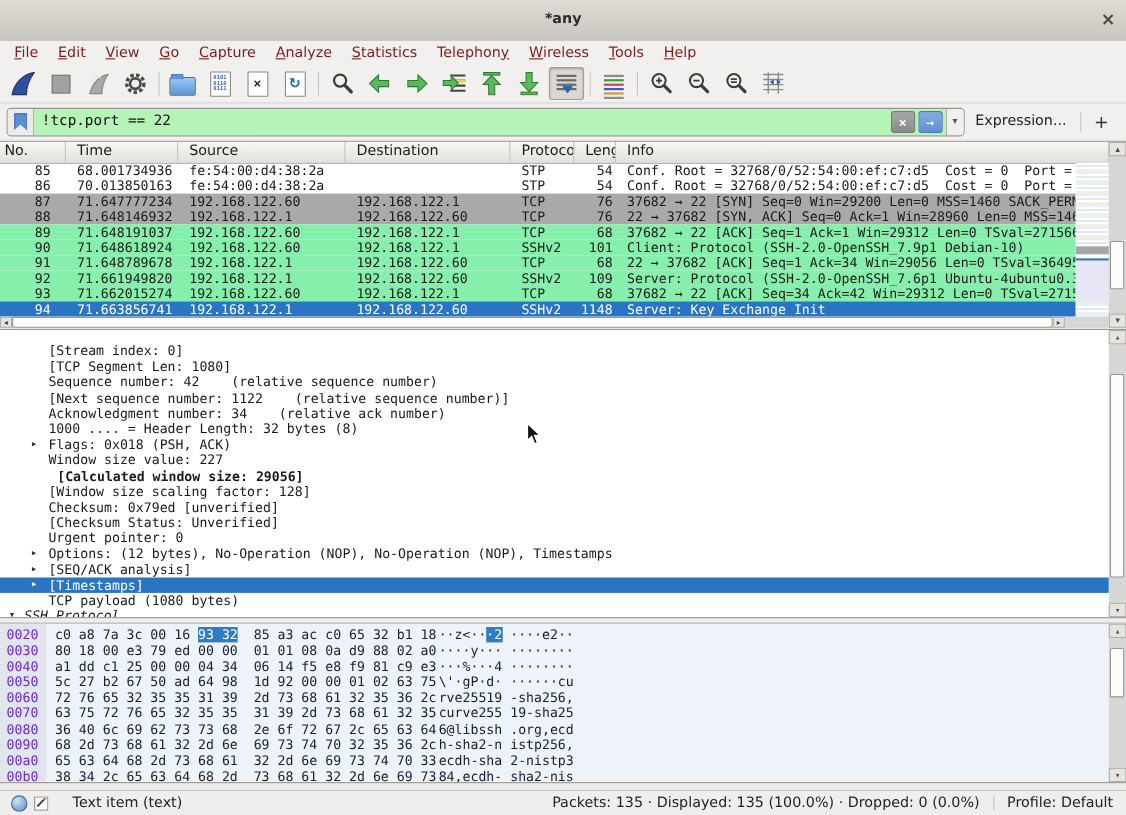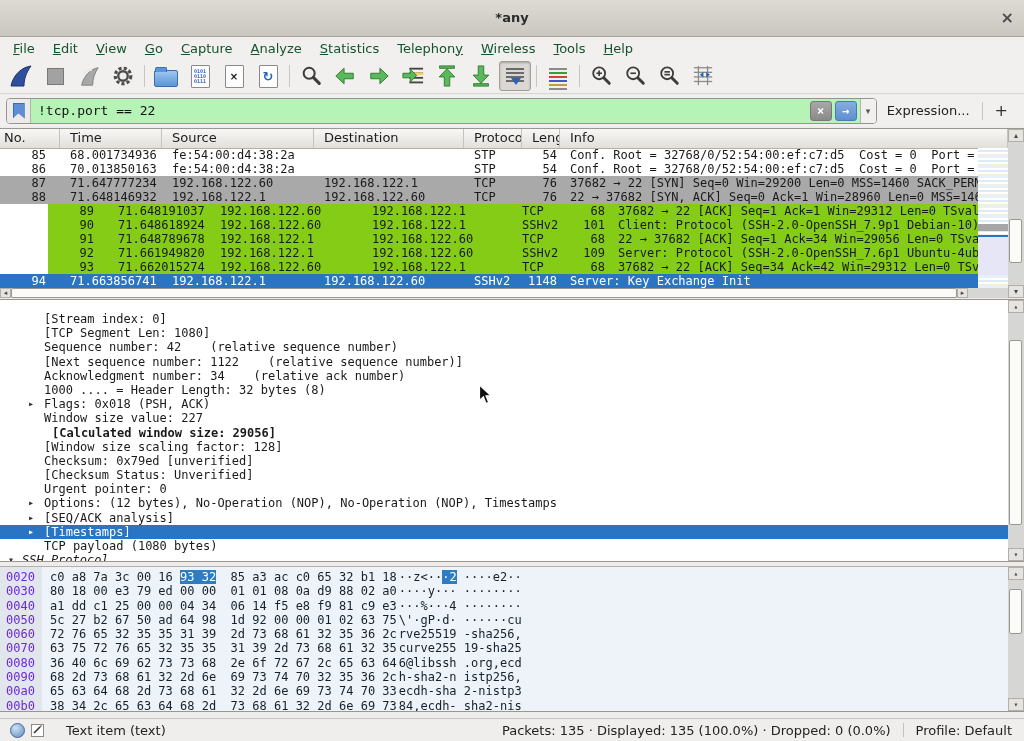--- a/index.html
+++ b/index.html
@@ -6,21 +6,21 @@
   .win{position:relative;width:1024px;height:741px;background:#efedeb;overflow:hidden;
        font-family:"DejaVu Sans","Liberation Sans",sans-serif;font-size:13px;color:#1a1a1a;}
   
   .titlebar{position:absolute;left:0;top:0;width:1024px;height:36px;
     background:linear-gradient(#dedad4,#cac6c0);border-bottom:1px solid #a5a19b;}
   .title{position:absolute;left:0;right:0;top:10px;text-align:center;font-weight:bold;color:#2b2b2b;}
   .closebtn{position:absolute;right:10px;top:8px;font-size:16px;font-weight:bold;color:#4a4a4a;cursor:default;}
   
   .menubar{position:absolute;left:0;top:37px;width:1024px;height:22px;background:#f1f0ee;
     display:flex;align-items:center;padding-left:4px;box-sizing:border-box;}
-  .menu-item{padding:12px 9px;color:#14532d;}
+  .menu-item{padding:12px 9px;color:#7f1d1d;}
   .menu-item u{text-decoration:underline;}
   
   .toolbar{position:absolute;left:0;top:59px;width:1024px;height:35px;background:#f1f0ee;
     border-bottom:1px solid #d8d5d1;display:flex;align-items:center;padding-left:4px;box-sizing:border-box;}
   .tbtn{width:30px;height:28px;display:flex;align-items:center;justify-content:center;margin:0 1px;border:1px solid transparent;border-radius:3px;}
   .tbtn.pressed{background:#dbd7d2;border:1px solid #a39f99;box-shadow:inset 0 1px 2px rgba(0,0,0,.25);}
   .tsep{width:1px;height:22px;background:#c9c6c1;margin:0 4px;}
   .fileic{width:17px;height:21px;background:#fdfdfd;border:1px solid #8a8a8a;border-radius:1px;
     display:flex;align-items:center;justify-content:center;font-size:10px;font-weight:bold;position:relative;}
   .fileic .bits{font-size:5px;line-height:5px;color:#3a66c0;font-family:"DejaVu Sans Mono",monospace;}
@@ -51,21 +51,21 @@
   
   .plist{position:absolute;left:0;top:128px;width:1024px;height:169px;background:#fff;border-top:1px solid #9b978f;box-sizing:border-box;padding-left:44px;}
   .phead{position:absolute;left:0;top:0;width:1008px;height:19px;display:flex;
     background:linear-gradient(#f8f7f6,#e2dfdb);border-bottom:1px solid #b3b0ab;overflow:hidden;}
   .hcell{border-right:1px solid #c6c3be;box-sizing:border-box;padding:1px 0 0 10px;overflow:hidden;white-space:nowrap;color:#1c1c1c;}
   .hcell.first{padding-left:4px;}
   .pbody{position:absolute;left:0;top:19px;width:978px;height:140px;overflow:hidden;
     font-family:"DejaVu Sans Mono","Liberation Mono",monospace;font-size:12px;}
   .prow{display:flex;height:14px;line-height:14px;white-space:pre;}
   .prow.rg{background:#a9a9a9;}
-  .prow.rl{background:#84cc16;margin-left:48px;}
+  .prow.rl{background:#86efac;}
   .prow.rs{background:#2a74c4;color:#fff;}
   .pc{overflow:hidden;box-sizing:border-box;flex-shrink:0;}
   .c-no{width:60px;text-align:right;padding-right:14px;}
   .c-time{width:102px;padding-left:10px;}
   .c-src{width:152px;padding-left:10px;}
   .c-dst{width:150px;padding-left:10px;}
   .c-pro{width:58px;padding-left:10px;}
   .c-len{width:38px;text-align:right;padding-right:3px;}
   .c-info{flex:1;padding-left:10px;}
   .bracket{position:absolute;left:2px;top:177px;width:5px;height:103px;border-left:1px solid #8d8d8d;}

